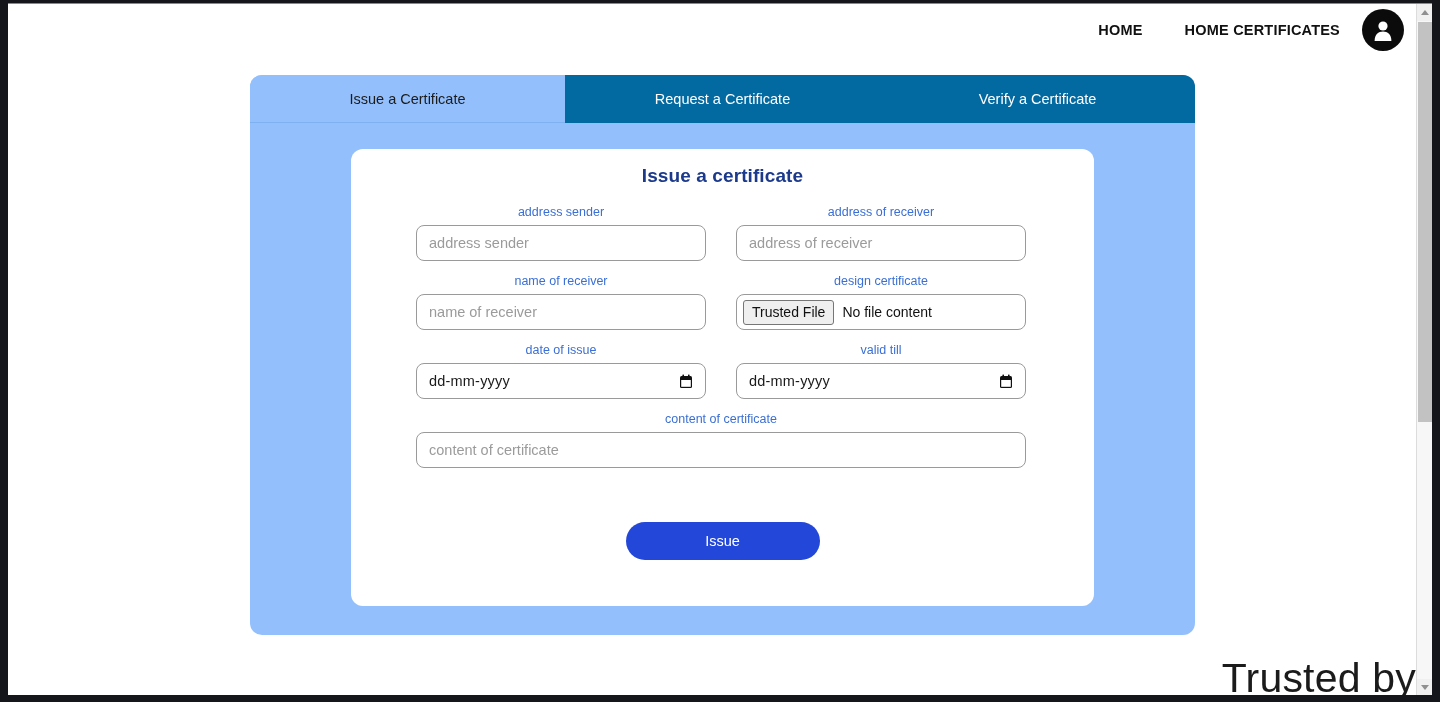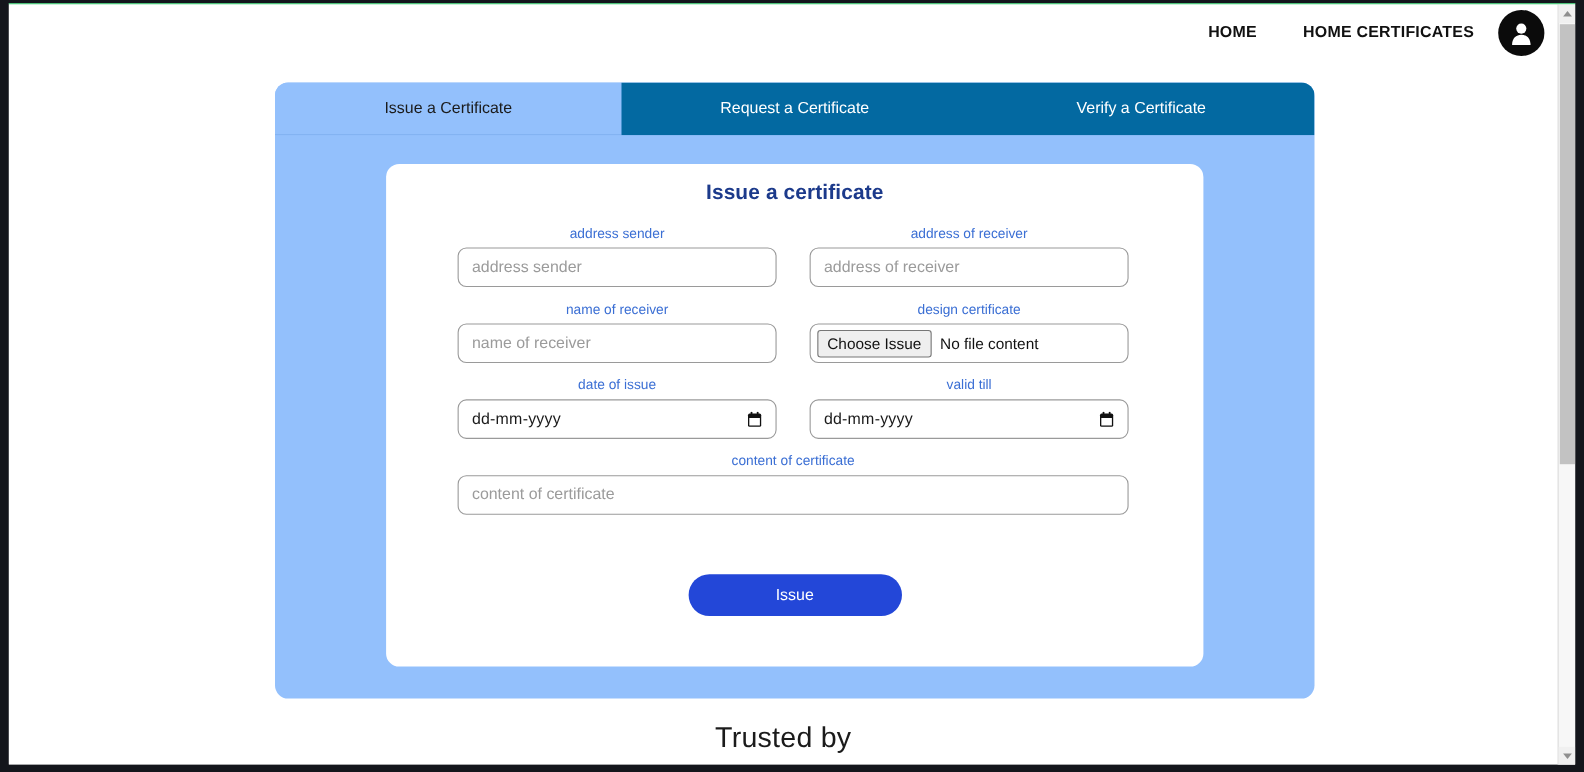--- a/index.html
+++ b/index.html
@@ -272,22 +272,22 @@
     font-family: "Liberation Sans", sans-serif;
     cursor: pointer;
   }
 
   
   #trusted {
     position: absolute;
     left: 0;
     top: 651px;
     width: 1408px;
-    text-align: center;
-    font-size: 26px;
+    text-align: right;
+    font-size: 41px;
     font-weight: normal;
     color: #1b1b1b;
     letter-spacing: 0.2px;
   }
 </style>
 </head>
 <body>
 
 <div id="screen">
   <div id="viewport">
@@ -342,21 +342,21 @@
             <div class="row">
               <div class="field">
                 <span class="field-label">name of receiver</span>
                 <div class="input">
                   <span class="placeholder">name of receiver</span>
                 </div>
               </div>
               <div class="field">
                 <span class="field-label">design certificate</span>
                 <div class="input file-input">
-                  <span class="choose-file-btn">Choose Issue</span>
+                  <span class="choose-file-btn">Trusted File</span>
                   <span class="file-name">No file content</span>
                 </div>
               </div>
             </div>
 
             <div class="row">
               <div class="field">
                 <span class="field-label">date of issue</span>
                 <div class="input date-input">
                   <span class="date-text">dd-mm-yyyy</span>

